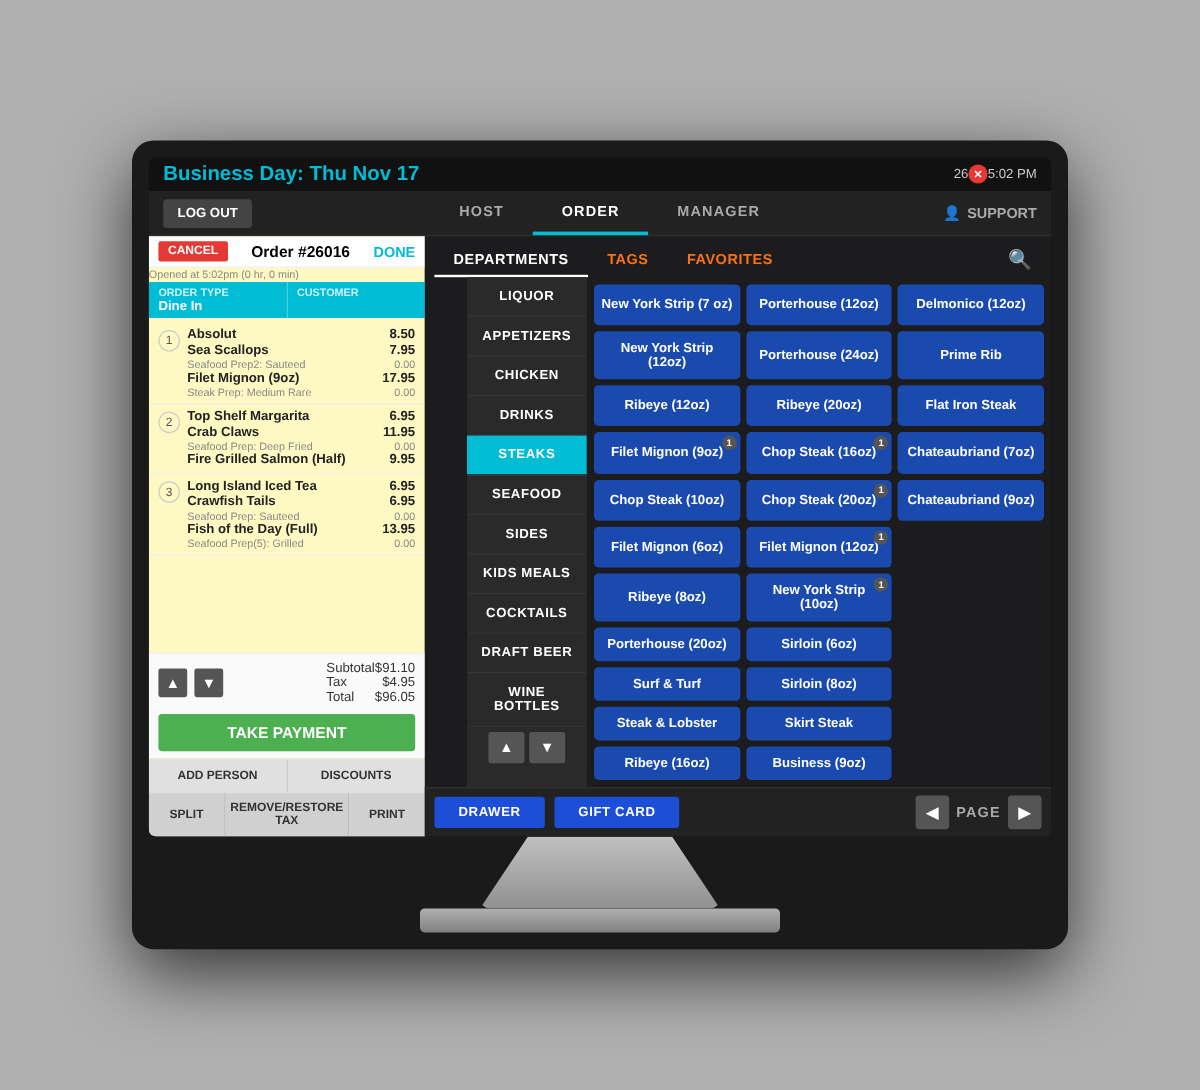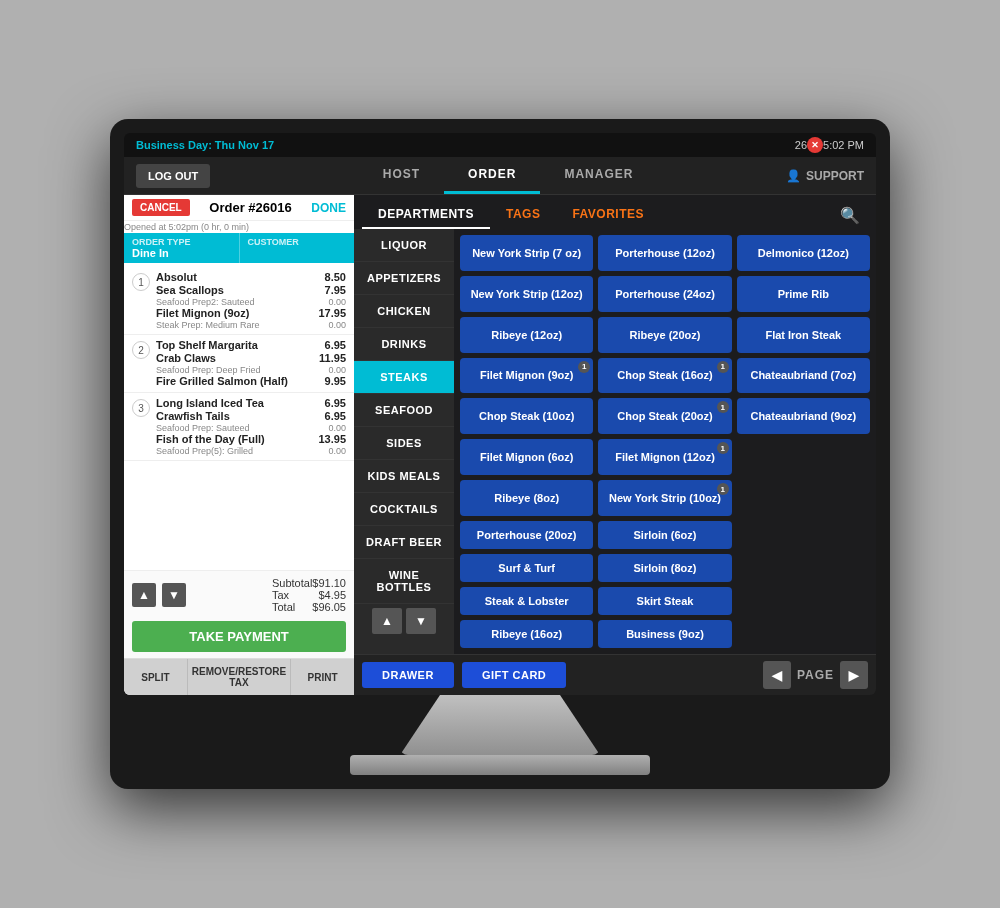--- a/index.html
+++ b/index.html
@@ -46,21 +46,21 @@
     
     .top-bar {
       background: #111;
       display: flex;
       align-items: center;
       justify-content: space-between;
       padding: 4px 12px;
       font-size: 11px;
       color: #ccc;
     }
-    .top-bar-left { color: #00bcd4; font-weight: bold; font-size: 11px; }
+    .top-bar-left { color: #00bcd4; font-weight: bold; font-size: 17px; }
     .top-bar-right { display: flex; align-items: center; gap: 0; font-size: 11px; }
     .badge-red {
       background: #e53935;
       color: white;
       border-radius: 50%;
       width: 16px;
       height: 16px;
       display: inline-flex;
       align-items: center;
       justify-content: center;
@@ -113,21 +113,21 @@
 
     
     .main-content {
       display: flex;
       height: 500px;
     }
 
     
     .order-panel {
       width: 230px;
-      background: #ffffff;
+      background: #fef9c3;
       display: flex;
       flex-direction: column;
       font-size: 11px;
       flex-shrink: 0;
     }
 
     .order-header {
       display: flex;
       align-items: center;
       justify-content: space-between;
@@ -320,20 +320,21 @@
       font-size: 16px;
       cursor: pointer;
       padding: 4px 8px;
     }
 
     
     .menu-area {
       display: flex;
       flex: 1;
       overflow: hidden;
+      margin-left: 35px;
     }
 
     
     .departments-list {
       width: 100px;
       background: #2a2a2a;
       overflow-y: auto;
       flex-shrink: 0;
     }
     .dept-item {
@@ -604,20 +605,24 @@
               </div>
               <div class="total-line">
                 <span>Total</span>
                 <span>$96.05</span>
               </div>
             </div>
           </div>
           <button class="take-payment-btn">TAKE PAYMENT</button>
         </div>
 
+        <div class="order-footer-btns">
+          <button class="footer-btn">ADD PERSON</button>
+          <button class="footer-btn">DISCOUNTS</button>
+        </div>
         <div class="order-bottom-btns">
           <button class="bottom-btn">SPLIT</button>
           <button class="bottom-btn">REMOVE/RESTORE TAX</button>
           <button class="bottom-btn">PRINT</button>
         </div>
       </div>
 
       <div class="right-panel">
 
         <div class="dept-tab-bar">

